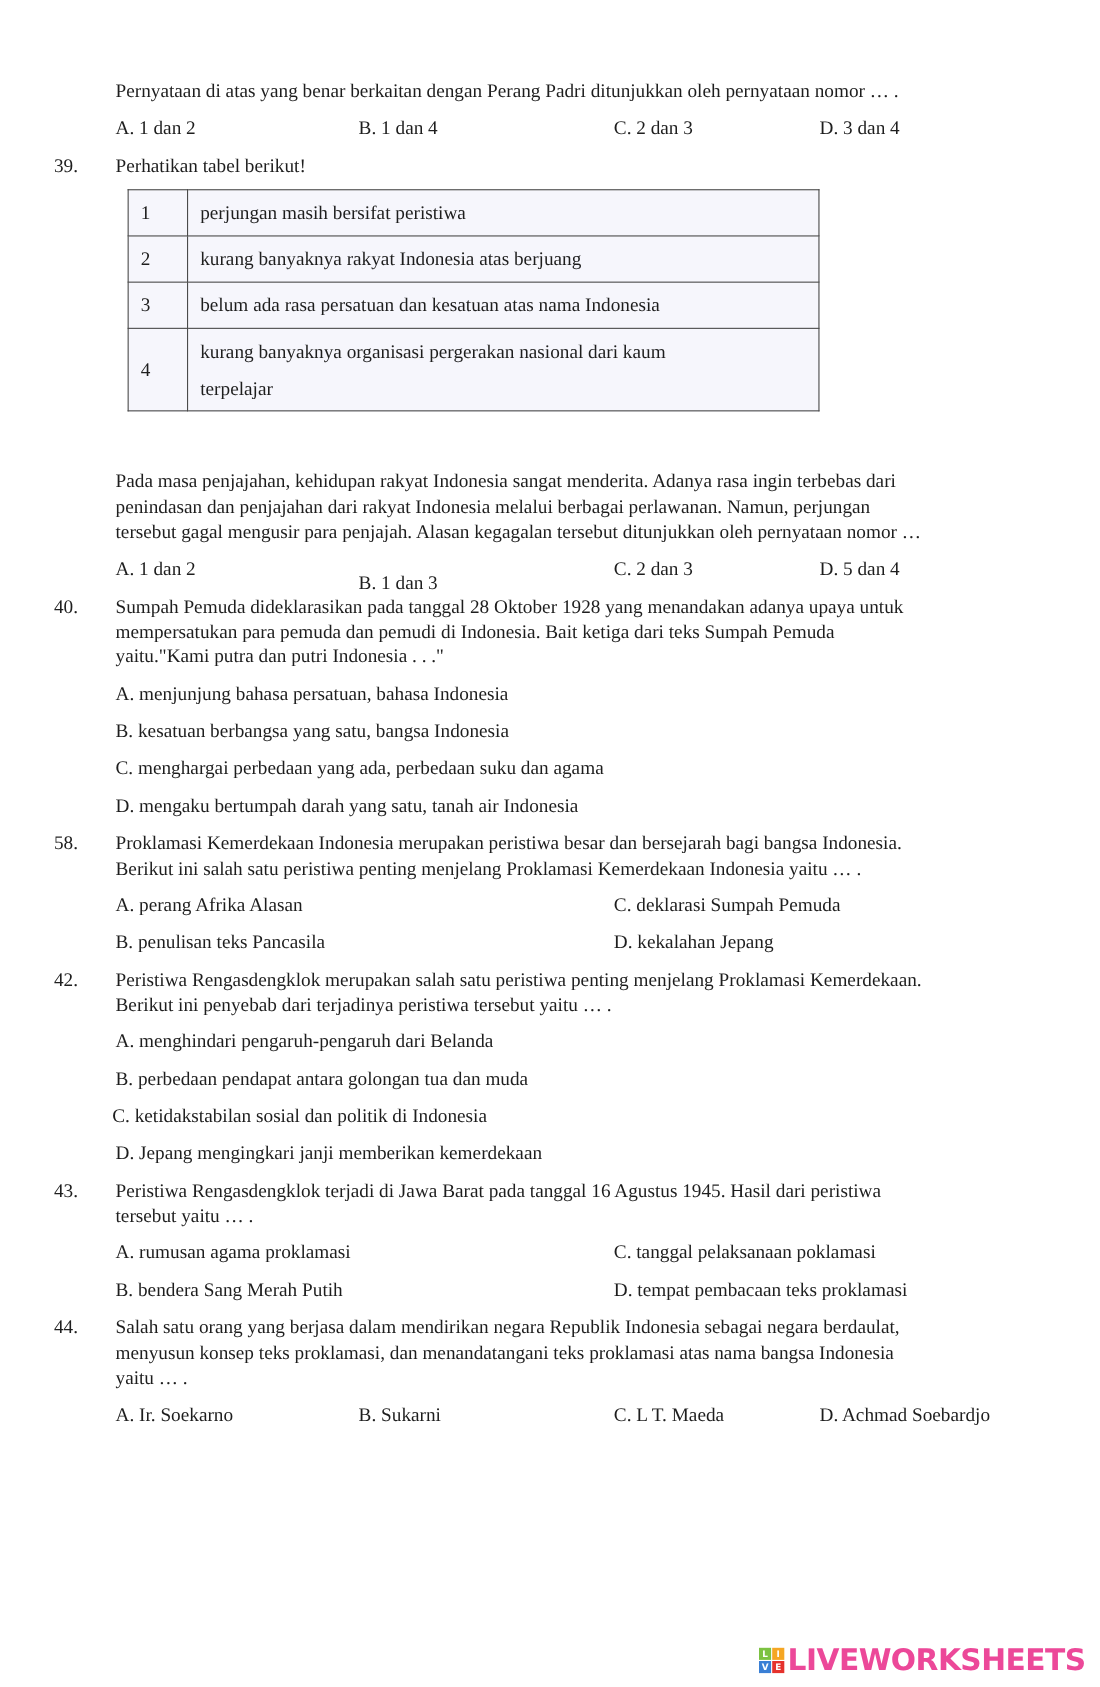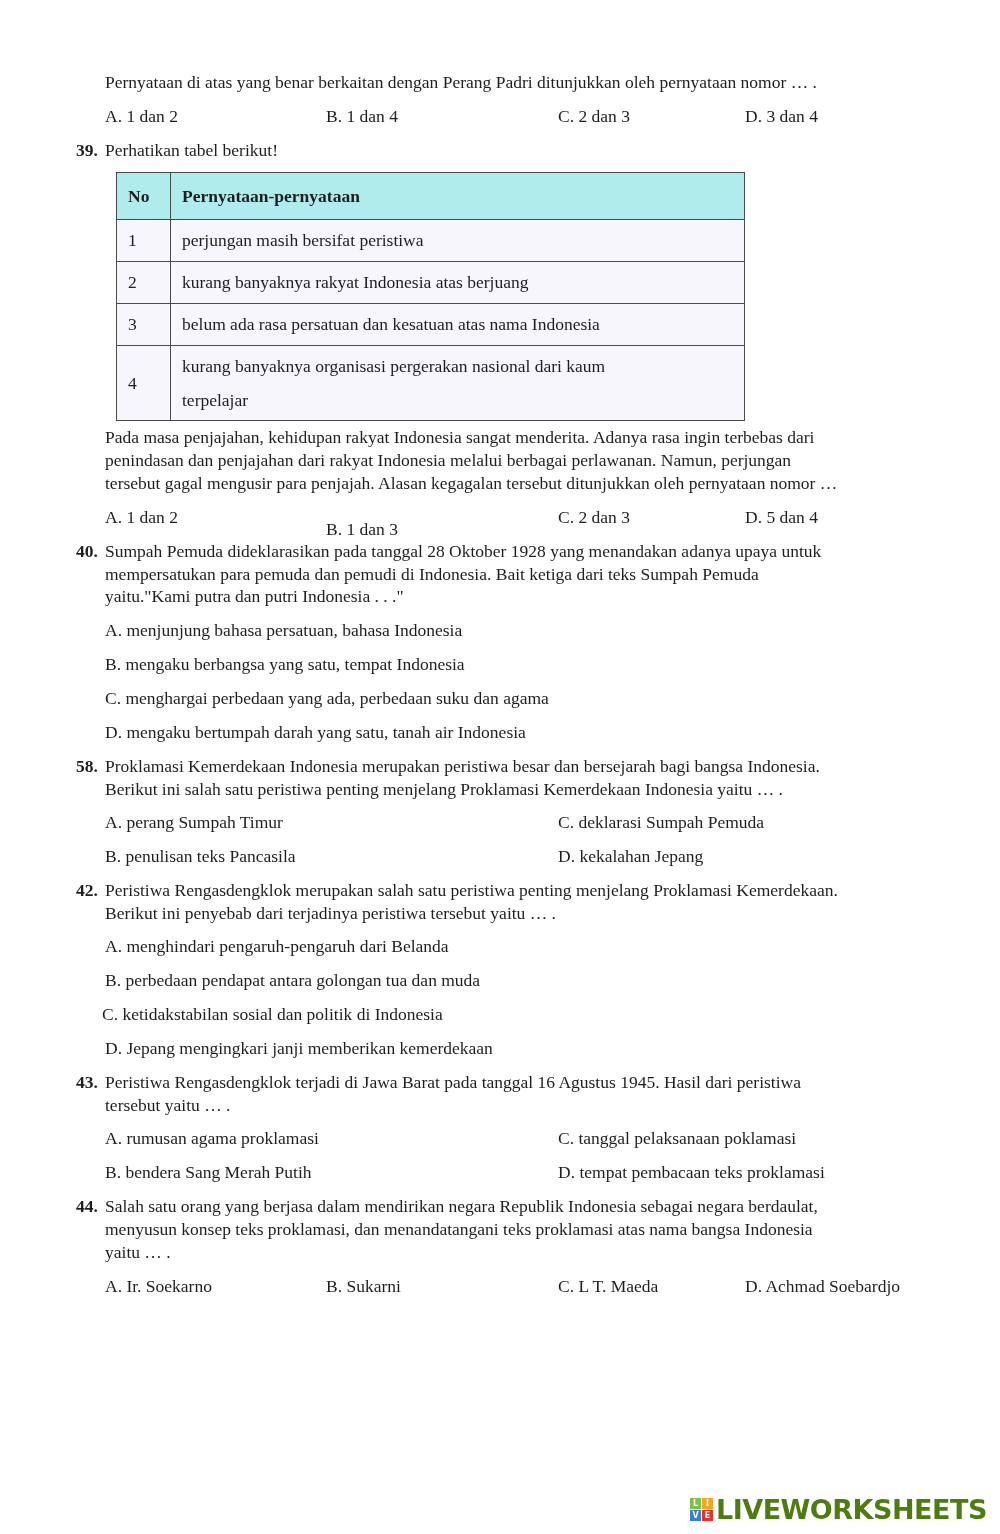--- a/index.html
+++ b/index.html
@@ -2,21 +2,21 @@
 <html><head>
 <meta charset="utf-8">
 <style>
   html, body { margin: 0; padding: 0; }
   body {
     width: 1000px; height: 1534px; background: #ffffff; position: relative;
     font-family: "Liberation Serif", "DejaVu Serif", serif; color: #1e1e1e;
     font-size: 17.5px; overflow: hidden;
   }
   .line { position: absolute; left: 105px; white-space: nowrap; line-height: 23px; }
-  .num { position: absolute; left: 76px; white-space: nowrap; line-height: 23px; font-weight: bold; }
+  .num { position: absolute; left: 49px; white-space: nowrap; line-height: 23px; }
   .opt { position: absolute; white-space: nowrap; line-height: 23px; }
   table.stmt {
     position: absolute; left: 116px; top: 172px; width: 629px;
     border-collapse: collapse; font-size: 17.5px;
   }
   table.stmt td, table.stmt th {
     border: 1.5px solid #4a4a4a; text-align: left; vertical-align: middle;
     padding: 0 11px; font-weight: normal;
   }
   table.stmt th { background: #b1eced; font-weight: bold; height: 46px; }
@@ -35,24 +35,20 @@
 <div class="opt" style="left:105px;top:105px">A. 1 dan 2</div>
 <div class="opt" style="left:326px;top:105px">B. 1 dan 4</div>
 <div class="opt" style="left:558px;top:105px">C. 2 dan 3</div>
 <div class="opt" style="left:745px;top:105px">D. 3 dan 4</div>
 
 <div class="num" style="top:139px">39.</div>
 <div class="line" style="top:139px">Perhatikan tabel berikut!</div>
 
 <table class="stmt">
   <tbody>
-      <tr>
-    <th class="no">No</th>
-    <th>Pernyataan-pernyataan</th>
-  </tr>
   <tr>
     <td class="no">1</td>
     <td>perjungan masih bersifat peristiwa</td>
   </tr>
   <tr>
     <td class="no">2</td>
     <td>kurang banyaknya rakyat Indonesia atas berjuang</td>
   </tr>
   <tr>
     <td class="no">3</td>
@@ -74,28 +70,28 @@
 <div class="opt" style="left:105px;top:506px">A. 1 dan 2</div>
 <div class="opt" style="left:326px;top:518px">B. 1 dan 3</div>
 <div class="opt" style="left:558px;top:506px">C. 2 dan 3</div>
 <div class="opt" style="left:745px;top:506px">D. 5 dan 4</div>
 
 <div class="num" style="top:540px">40.</div>
 <div class="line" style="top:540px">Sumpah Pemuda dideklarasikan pada tanggal 28 Oktober 1928 yang menandakan adanya upaya untuk</div>
 <div class="line" style="top:563px">mempersatukan para pemuda dan pemudi di Indonesia. Bait ketiga dari teks Sumpah Pemuda</div>
 <div class="line" style="top:585px">yaitu."Kami putra dan putri Indonesia . . ."</div>
 <div class="opt" style="left:105px;top:619px">A. menjunjung bahasa persatuan, bahasa Indonesia</div>
-<div class="opt" style="left:105px;top:653px">B. mengaku berbangsa yang satu, tempat Indonesia</div>
+<div class="opt" style="left:105px;top:653px">B. kesatuan berbangsa yang satu, bangsa Indonesia</div>
 <div class="opt" style="left:105px;top:687px">C. menghargai perbedaan yang ada, perbedaan suku dan agama</div>
 <div class="opt" style="left:105px;top:721px">D. mengaku bertumpah darah yang satu, tanah air Indonesia</div>
 
 <div class="num" style="top:755px">58.</div>
 <div class="line" style="top:755px">Proklamasi Kemerdekaan Indonesia merupakan peristiwa besar dan bersejarah bagi bangsa Indonesia.</div>
 <div class="line" style="top:778px">Berikut ini salah satu peristiwa penting menjelang Proklamasi Kemerdekaan Indonesia yaitu … .</div>
-<div class="opt" style="left:105px;top:811px">A. perang Sumpah Timur</div>
+<div class="opt" style="left:105px;top:811px">A. perang Afrika Alasan</div>
 <div class="opt" style="left:105px;top:845px">B. penulisan teks Pancasila</div>
 <div class="opt" style="left:558px;top:811px">C. deklarasi Sumpah Pemuda</div>
 <div class="opt" style="left:558px;top:845px">D. kekalahan Jepang</div>
 
 <div class="num" style="top:879px">42.</div>
 <div class="line" style="top:879px">Peristiwa Rengasdengklok merupakan salah satu peristiwa penting menjelang Proklamasi Kemerdekaan.</div>
 <div class="line" style="top:902px">Berikut ini penyebab dari terjadinya peristiwa tersebut yaitu … .</div>
 <div class="opt" style="left:105px;top:935px">A. menghindari pengaruh-pengaruh dari Belanda</div>
 <div class="opt" style="left:105px;top:969px">B. perbedaan pendapat antara golongan tua dan muda</div>
 <div class="opt" style="left:102px;top:1003px">C. ketidakstabilan sosial dan politik di Indonesia</div>
@@ -118,14 +114,14 @@
 <div class="opt" style="left:558px;top:1275px">C. L T. Maeda</div>
 <div class="opt" style="left:745px;top:1275px">D. Achmad Soebardjo</div>
 
 <div class="logo">
   <div class="logo-grid">
     <span id="lg0" style="background: rgb(124, 194, 66);">L</span>
     <span id="lg1" style="background: rgb(245, 166, 35);">I</span>
     <span id="lg2" style="background: rgb(58, 127, 213);">V</span>
     <span id="lg3" style="background: rgb(229, 50, 45);">E</span>
   </div>
-  <span class="logo-text" id="logo-text" style="color: #4d7c0f;">LIVEWORKSHEETS</span>
+  <span class="logo-text" id="logo-text" style="color: #ec4899;">LIVEWORKSHEETS</span>
 </div>
 
 </body></html>

